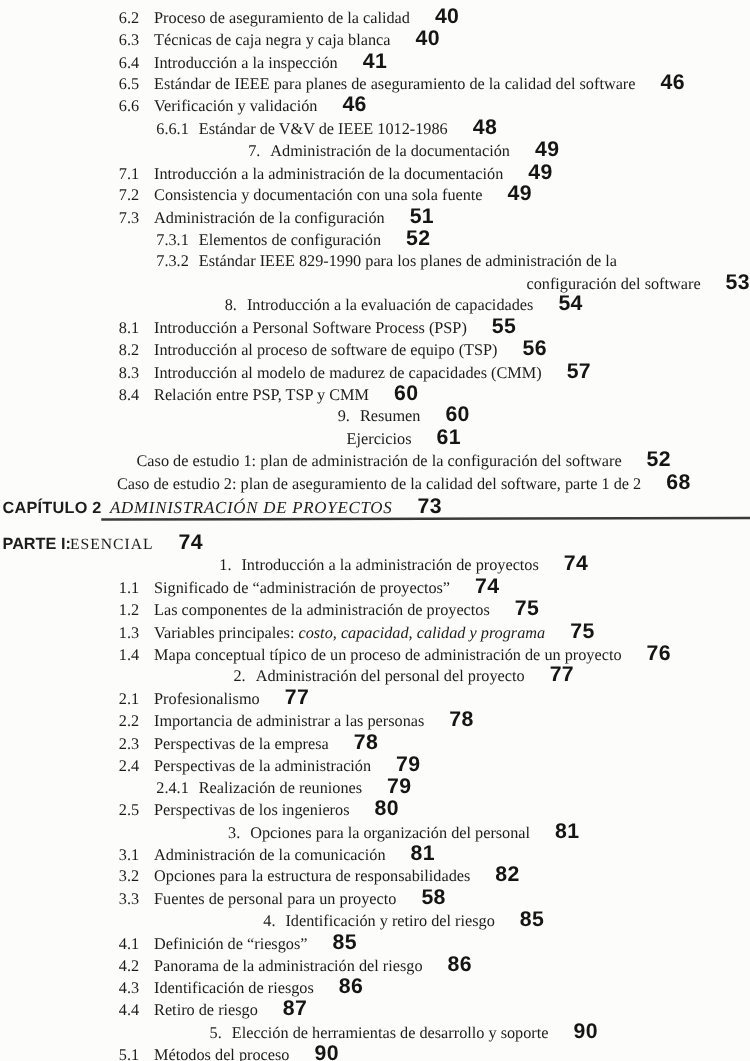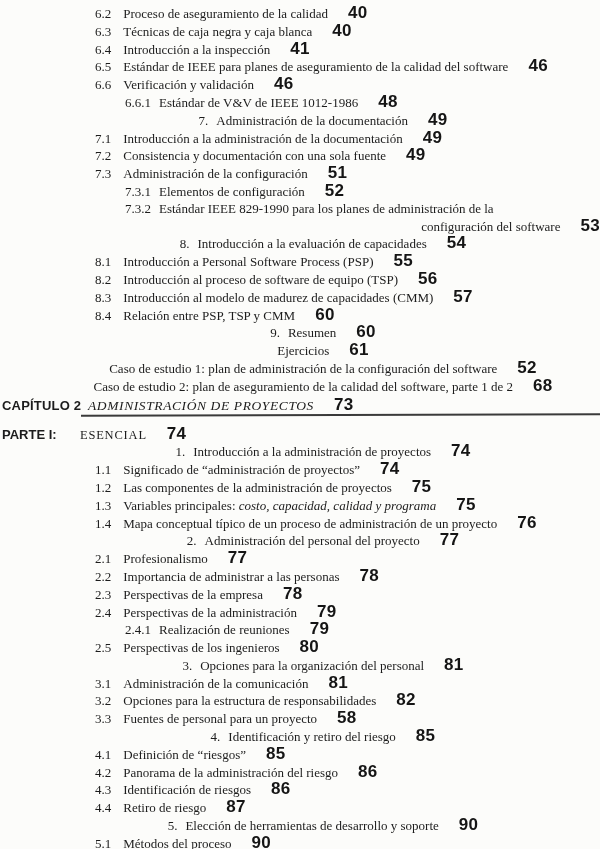--- a/index.html
+++ b/index.html
@@ -57,21 +57,21 @@
     background:#3a3a3a;
     transform:rotate(-0.15deg);
   }
   .part-heading {
     margin-top:12px;
     line-height:16.8px;
     padding-left:2px;
     white-space:nowrap;
   }
   .part-label {
-    display:inline-block; width:78px;
+    display:inline-block; width:54px;
     font-family:"Liberation Sans", sans-serif;
     font-weight:bold; font-size:13px;
   }
   .part-title {
     font-size:12.5px;
     letter-spacing:0.8px;
   }
 </style>
 </head>
 <body>

